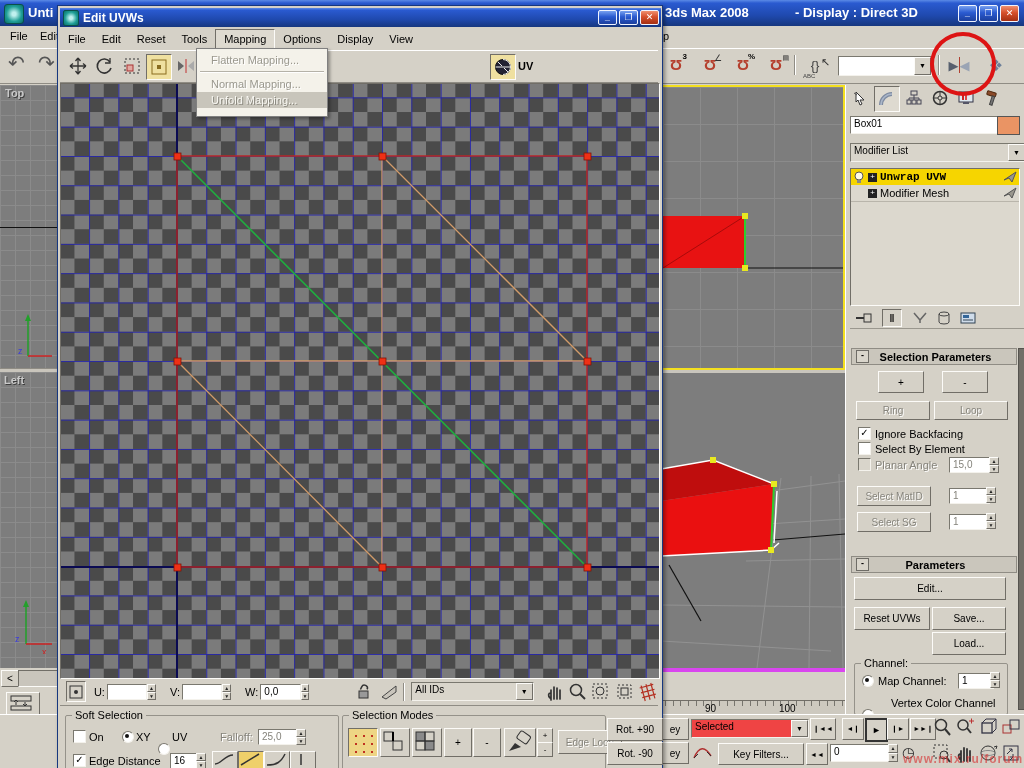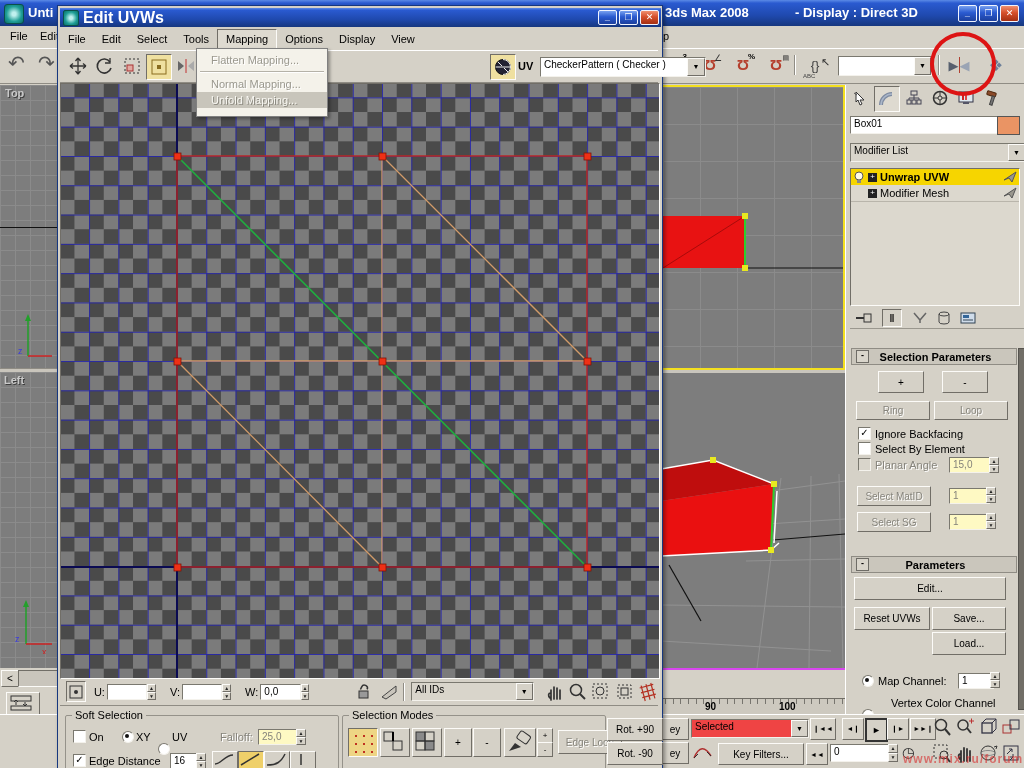--- a/index.html
+++ b/index.html
@@ -7,21 +7,21 @@
        font-family:"Liberation Sans","DejaVu Sans",sans-serif;font-size:11px;color:#000;
        background:#d5d1c7;}
   .abs{position:absolute;}
   
   .titlebar{background:linear-gradient(180deg,#5b8ae6 0%,#2a5ad0 12%,#1f49ae 60%,#16377f 100%);
             color:#fff;font-weight:bold;display:flex;align-items:center;}
   .raised2{background:#d5d1c7;border:1px solid;border-color:#fcfbf8 #716e67 #716e67 #fcfbf8;}
   .sunken{background:#d5d1c7;border:1px solid;border-color:#716e67 #fcfbf8 #fcfbf8 #716e67;}
   .field{background:#fff;border:1px solid;border-color:#7a786f #f4f2ec #f4f2ec #7a786f;
          font-size:10px;padding:1px 3px;overflow:hidden;white-space:nowrap;}
-  .field.dis{background:#fef9c3;color:#85837b;}
+  .field.dis{background:#ffffff;color:#85837b;}
   .btn{display:flex;align-items:center;justify-content:center;font-size:10px;cursor:default;}
   .btn.dis{color:#86847c;text-shadow:1px 1px 0 #fff;}
   .spin{width:10px;display:flex;flex-direction:column;}
   .spin>div{flex:1;background:#d5d1c7;border:1px solid;border-color:#fcfbf8 #716e67 #716e67 #fcfbf8;
             font-size:5px;line-height:6px;text-align:center;color:#222;}
   .chk{width:11px;height:11px;background:#fff;border:1px solid;border-color:#7a786f #f4f2ec #f4f2ec #7a786f;
        font-size:10px;line-height:10px;text-align:center;font-weight:bold;}
   .chk.dis{background:#d9d5cb;}
   .radio{width:10px;height:10px;border-radius:50%;background:#fff;
          border:1px solid;border-color:#7a786f #f4f2ec #f4f2ec #7a786f;position:relative;}
@@ -176,21 +176,21 @@
     <polyline points="0,96 52,87 113,111" fill="none" stroke="#fff" stroke-width="1.5"></polyline>
     <polyline points="0,183 110,177 118,170" fill="none" stroke="#fff" stroke-width="1.5"></polyline>
     <line x1="116" y1="118" x2="113" y2="170" stroke="#fff" stroke-width="1.5"></line>
     <line x1="113" y1="111" x2="110" y2="177" stroke="#2ecc2e" stroke-width="2"></line>
     <rect x="49" y="84" width="6" height="6" fill="#e8e820"></rect>
     <rect x="110" y="108" width="6" height="6" fill="#e8e820"></rect>
     <rect x="107" y="174" width="6" height="6" fill="#e8e820"></rect>
   </svg>
 </div>
 
-<div class="abs" style="left:661px;top:668px;width:184px;height:46px;background:#d5d1c7;border-top:2px solid #d946ef;font-weight:bold;">
+<div class="abs" style="left:661px;top:668px;width:184px;height:46px;background:#d5d1c7;border-top:4px solid #d946ef;">
   <div class="abs sunken" style="left:0;top:28px;width:184px;height:17px;background:#cdc9bf;
        background-image:repeating-linear-gradient(90deg,#77756e 0 1px,transparent 1px 7.7px);background-position:3px 0;background-size:100% 5px;background-repeat:no-repeat;"></div>
   <span class="abs" style="left:44px;top:31px;font-size:10px;">90</span>
   <span class="abs" style="left:118px;top:31px;font-size:10px;">100</span>
 </div>
 
 <div class="abs" style="left:845px;top:85px;width:179px;height:629px;background:#d5d1c7;border-left:1px solid #fff;">
 
   <div class="abs" style="left:2px;top:1px;display:flex;gap:2px;">
     <div class="tbtn">
@@ -245,21 +245,21 @@
     <div class="abs raised2" style="right:0;top:0;width:15px;height:15px;text-align:center;font-size:7px;line-height:15px;">▼</div>
   </div>
 
   <div class="abs sunken" style="left:4px;top:83px;width:168px;height:136px;background:#dcd8ce;">
     <div style="height:16px;background:#f6d500;display:flex;align-items:center;gap:3px;padding:0 2px;">
       <svg width="12" height="13">
           <circle cx="6" cy="5" r="4" fill="#fffbe8" stroke="#555"></circle>
           <rect x="4" y="9" width="4" height="3" fill="#888"></rect>
         </svg>
       <span style="width:9px;height:9px;background:#222;color:#fff;font-size:8px;line-height:8px;text-align:center;">+</span>
-      <span style="font-weight:bold;">Unwrap UVW</span>
+      <span style="font-weight:bold;font-family:Liberation Mono, monospace;">Unwrap UVW</span>
       <svg width="14" height="12" style="margin-left:auto;">
           <polygon points="1,9 13,1 9,11 6,7" fill="#9a978e" stroke="#555"></polygon>
         </svg>
     </div>
     <div style="height:16px;display:flex;align-items:center;gap:3px;padding:0 2px;border-bottom:1px solid #b9b5ab;">
       <span style="width:9px;height:9px;background:#222;color:#fff;font-size:8px;line-height:8px;text-align:center;margin-left:15px;">+</span>
       <span>Modifier Mesh</span>
       <svg width="14" height="12" style="margin-left:auto;">
           <polygon points="1,9 13,1 9,11 6,7" fill="#9a978e" stroke="#555"></polygon>
         </svg>
@@ -319,20 +319,23 @@
     </div>
 
   <div class="rollhdr abs" style="left:5px;top:471px;width:164px;height:15px;">
     <div class="mbox">-</div>
     <div class="t">Parameters</div>
   </div>
   <div class="abs raised2 btn" style="left:8px;top:492px;width:150px;height:21px;">Edit...</div>
   <div class="abs raised2 btn" style="left:8px;top:522px;width:74px;height:21px;">Reset UVWs</div>
   <div class="abs raised2 btn" style="left:86px;top:522px;width:72px;height:21px;text-align:center;">Save...</div>
   <div class="abs raised2 btn" style="left:86px;top:547px;width:72px;height:21px;">Load...</div>
+  <div class="grp" style="left:8px;top:578px;width:152px;height:50px;">
+    <span class="lg">Channel:</span>
+  </div>
   <div class="abs radio on" style="left:16px;top:590px;"></div>
   <span class="abs" style="left:32px;top:590px;">Map Channel:</span>
   <div class="abs field" style="left:112px;top:588px;width:28px;height:12px;">1</div>
   <div class="abs spin" style="left:144px;top:587px;height:16px;">
       <div>▲</div>
       <div>▼</div>
     </div>
   <div class="abs radio" style="left:16px;top:612px;"></div>
   <span class="abs" style="left:45px;top:612px;">Vertex Color Channel</span>
 
@@ -403,32 +406,32 @@
         <rect x="3" y="4" width="14" height="14" fill="none" stroke="#334"></rect>
         <path d="M6,12 l5,-5 M8,7 h3 v3 M12,15 l-3,3 M12,12 v3 h-3" stroke="#334" fill="none"></path>
       </svg>
   </div>
 </div>
 
 <div class="abs" style="left:57px;top:5px;width:604px;height:763px;background:#d5d1c7;border:1px solid #16377f;box-shadow:2px 2px 4px rgba(0,0,0,.4);z-index:10;">
 
   <div class="titlebar abs" style="left:2px;top:2px;width:598px;height:19px;padding-left:3px;">
     <div style="width:14px;height:14px;border-radius:2px;background:radial-gradient(circle at 50% 50%,#bff0ee 15%,#1e9e96 60%,#0c6f68);border:1px solid #0a4f4a;margin-right:4px;"></div>
-    <span style="font-size:16px;">Edit UVWs</span>
+    <span style="font-size:12px;">Edit UVWs</span>
     <div style="margin-left:auto;display:flex;margin-right:2px;">
       <div class="winbtn" style="height:13px;line-height:12px;">_</div>
       <div class="winbtn" style="height:13px;line-height:12px;">❐</div>
       <div class="winbtn close" style="height:13px;line-height:12px;">✕</div>
     </div>
   </div>
 
   <div class="abs" style="left:2px;top:23px;width:598px;height:20px;display:flex;align-items:center;">
     <span class="menuitem">File</span>
     <span class="menuitem">Edit</span>
-    <span class="menuitem">Select</span>
+    <span class="menuitem">Reset</span>
     <span class="menuitem">Tools</span>
     <span class="menuitem sunken" style="background:#dedad0;">Mapping</span>
     <span class="menuitem">Options</span>
     <span class="menuitem">Display</span>
     <span class="menuitem">View</span>
   </div>
 
   <div class="abs" style="left:2px;top:44px;width:598px;height:31px;border-top:1px solid #fff;border-bottom:1px solid #8f8c84;">
     <div class="abs tbtn" style="left:6px;top:3px;">
       <svg width="18" height="18">
@@ -462,24 +465,20 @@
     </div>
     <div class="abs" style="left:140px;top:5px;width:1px;height:20px;background:#8f8c84;border-right:1px solid #fff;"></div>
     <div class="abs tbtn sunken" style="left:430px;top:3px;background:#efe0a0;">
       <svg width="18" height="18">
           <circle cx="9" cy="9" r="7.5" fill="#223" stroke="#111"></circle>
           <path d="M9,1.5 a7.5,7.5 0 0 1 0,15 M1.5,9 h15" stroke="#eee" fill="none"></path>
           <path d="M4,4 l4,4 M10,10 l4,4" stroke="#eee"></path>
         </svg>
     </div>
     <span class="abs" style="left:458px;top:9px;font-weight:bold;font-size:11px;">UV</span>
-    <div class="abs field" style="left:480px;top:6px;width:158px;height:16px;font-size:10px;">
-      <span>CheckerPattern  ( Checker )</span>
-      <div class="abs raised2" style="right:0;top:0;width:16px;height:16px;text-align:center;font-size:7px;line-height:16px;">▼</div>
-    </div>
   </div>
 
   <div class="abs sunken" style="left:2px;top:77px;width:598px;height:594px;
        background-color:#4a4a4a;
        background-image:
          linear-gradient(rgba(37,37,173,.9) 1px,transparent 1px),
          linear-gradient(90deg,rgba(37,37,173,.9) 1px,transparent 1px),
          repeating-conic-gradient(#7b7b7b 0% 25%, #4a4a4a 0% 50%);
        background-size:29.3px 29.3px,29.3px 29.3px,29.3px 29.3px;
        background-position:28.1px 13.4px,28.1px 13.4px,28.1px 13.4px;">

